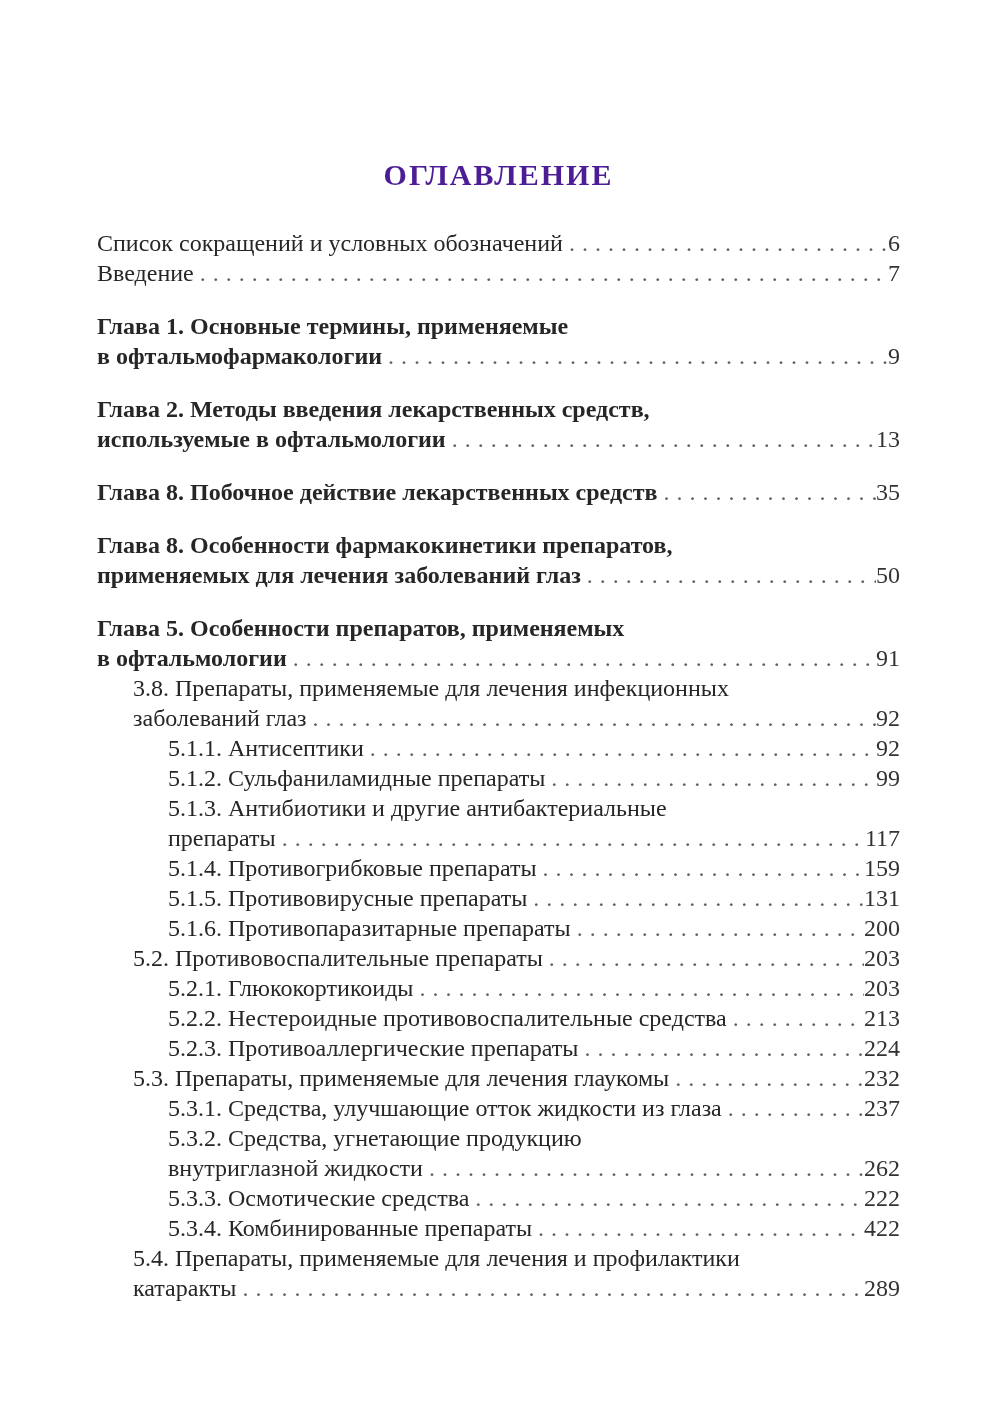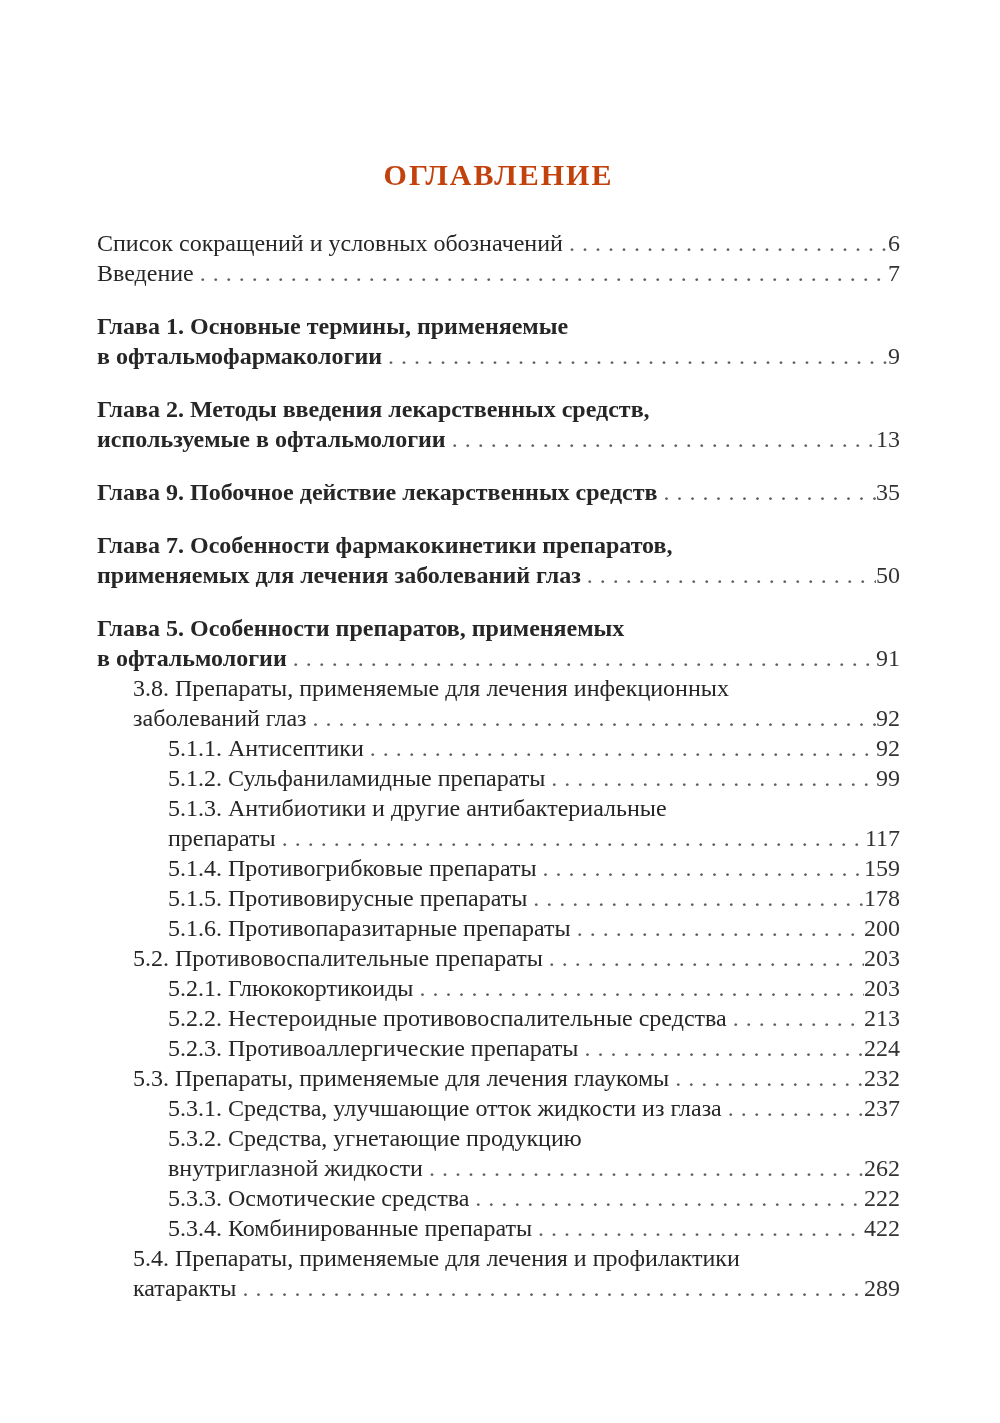--- a/index.html
+++ b/index.html
@@ -16,21 +16,21 @@
     background: #ffffff;
     padding: 158px 100px 0 97px;
     overflow: hidden;
   }
   .title {
     text-align: center;
     font-size: 30px;
     line-height: 34px;
     font-weight: bold;
     letter-spacing: 2px;
-    color: #c2410c;
+    color: #4c1d95;
     margin-bottom: 36px;
   }
   .toc {
     font-size: 24px;
     line-height: 30px;
   }
   .entry { }
   .entry.gap { margin-top: 23px; }
   .entry.bold { font-weight: bold; }
   .entry.level-1 { padding-left: 36px; }
@@ -89,27 +89,27 @@
       <div class="entry level-0 bold gap">
         <div class="wrap-line">Глава 2. Методы введения лекарственных средств,</div>
         <div class="last-line">
           <span class="txt">используемые в офтальмологии</span>
           <span class="dots" aria-hidden="true">......................................................................................................................................................</span>
           <span class="pg">13</span>
         </div>
       </div>
       <div class="entry level-0 bold gap">
         <div class="last-line">
-          <span class="txt">Глава 9. Побочное действие лекарственных средств</span>
+          <span class="txt">Глава 8. Побочное действие лекарственных средств</span>
           <span class="dots" aria-hidden="true">......................................................................................................................................................</span>
           <span class="pg">35</span>
         </div>
       </div>
       <div class="entry level-0 bold gap">
-        <div class="wrap-line">Глава 7. Особенности фармакокинетики препаратов,</div>
+        <div class="wrap-line">Глава 8. Особенности фармакокинетики препаратов,</div>
         <div class="last-line">
           <span class="txt">применяемых для лечения заболеваний глаз</span>
           <span class="dots" aria-hidden="true">......................................................................................................................................................</span>
           <span class="pg">50</span>
         </div>
       </div>
       <div class="entry level-0 bold gap">
         <div class="wrap-line">Глава 5. Особенности препаратов, применяемых</div>
         <div class="last-line">
           <span class="txt">в офтальмологии</span>
@@ -151,21 +151,21 @@
         <div class="last-line">
           <span class="txt">5.1.4. Противогрибковые препараты</span>
           <span class="dots" aria-hidden="true">......................................................................................................................................................</span>
           <span class="pg">159</span>
         </div>
       </div>
       <div class="entry level-2">
         <div class="last-line">
           <span class="txt">5.1.5. Противовирусные препараты</span>
           <span class="dots" aria-hidden="true">......................................................................................................................................................</span>
-          <span class="pg">178</span>
+          <span class="pg">131</span>
         </div>
       </div>
       <div class="entry level-2">
         <div class="last-line">
           <span class="txt">5.1.6. Противопаразитарные препараты</span>
           <span class="dots" aria-hidden="true">......................................................................................................................................................</span>
           <span class="pg">200</span>
         </div>
       </div>
       <div class="entry level-1">

